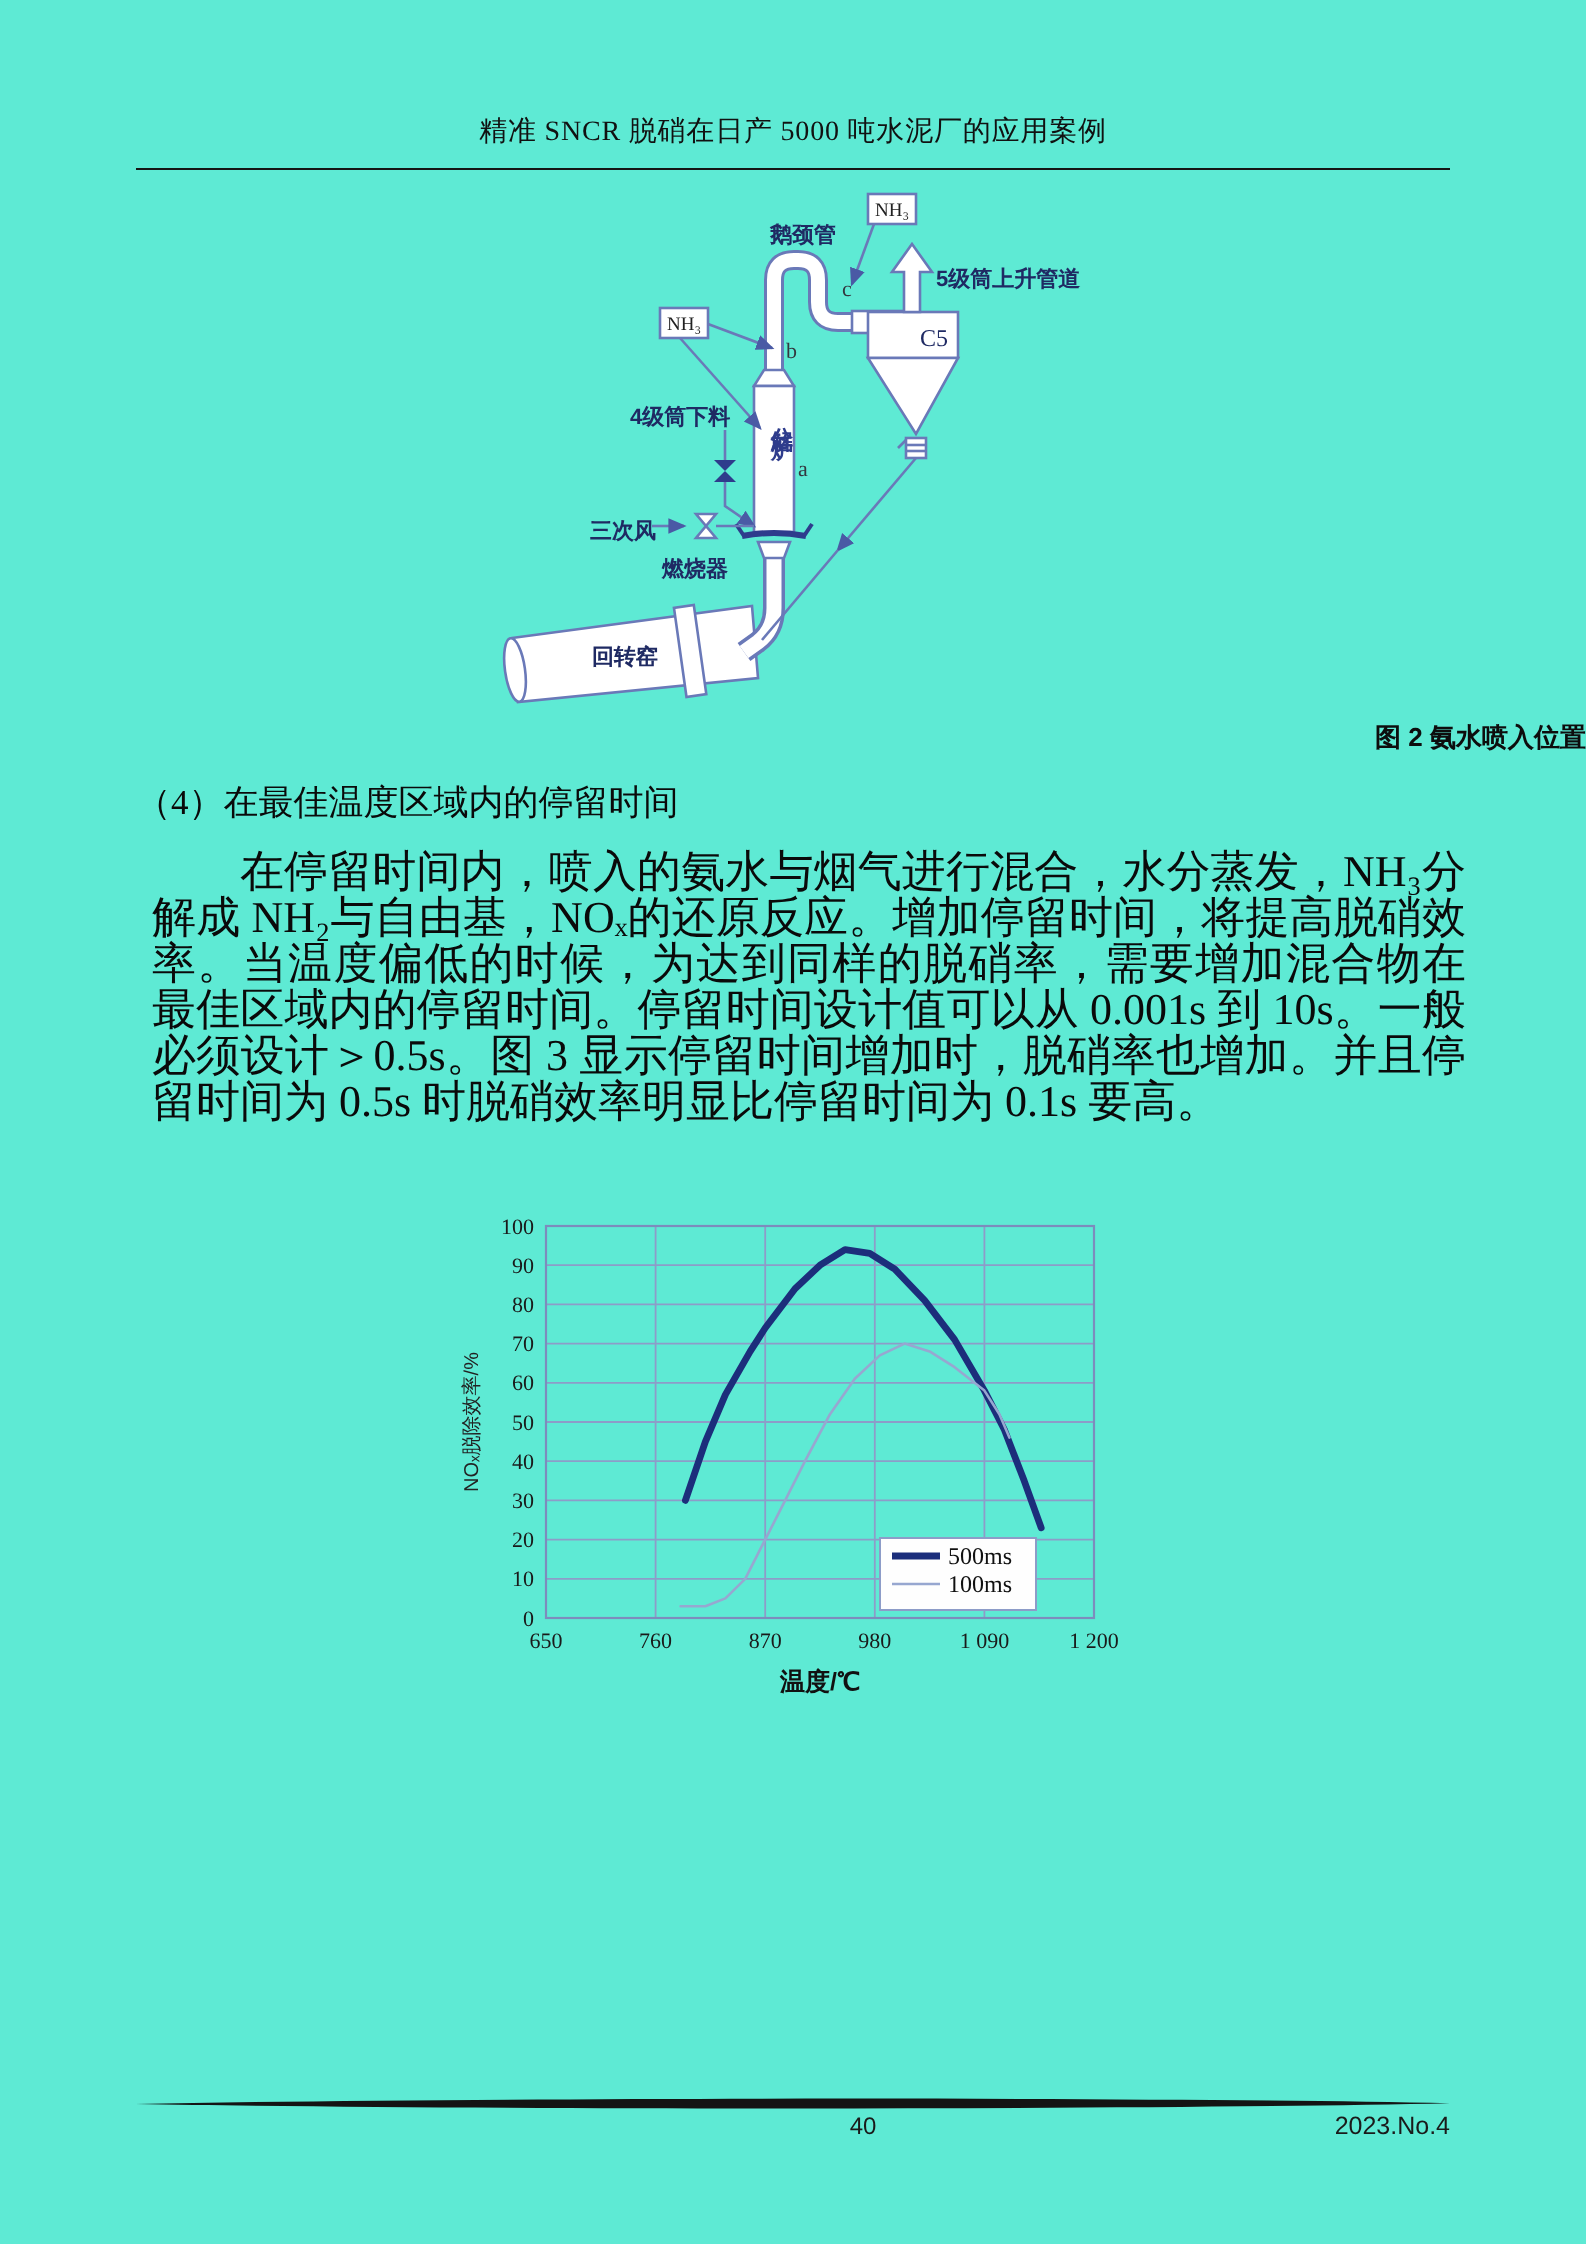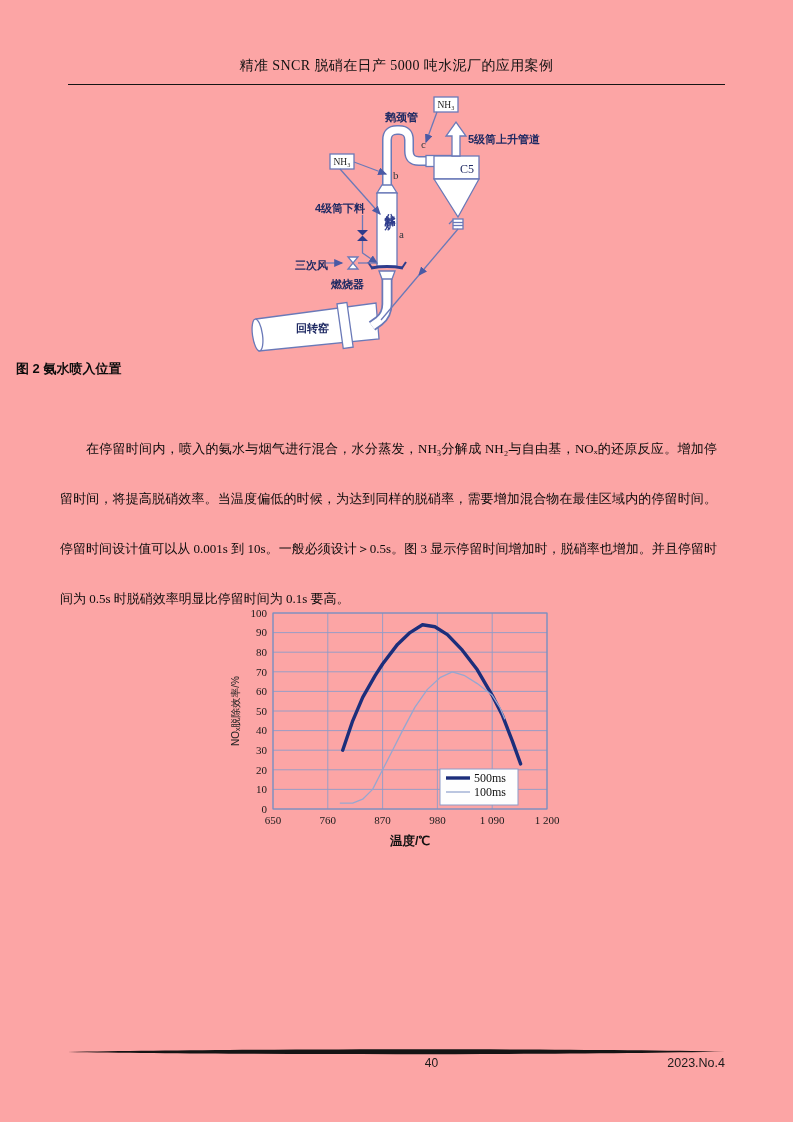--- a/index.html
+++ b/index.html
@@ -1,34 +1,34 @@
 <!DOCTYPE html>
 <html><head>
 <meta charset="utf-8">
 <style>
   *{margin:0;padding:0;box-sizing:border-box}
   html,body{background:#fff}
-  .page{position:relative;width:793px;height:1122px;background:#fca5a5;overflow:hidden;
+  .page{position:relative;width:793px;height:1122px;background:#5eead4;overflow:hidden;
         font-family:"Liberation Serif","DejaVu Serif",serif;color:#0a0a0a}
   .header-title{position:absolute;top:57px;left:0;right:0;text-align:center;
         font-size:14px;letter-spacing:.4px;color:#111}
   .header-rule{position:absolute;top:84px;left:68px;width:657px;border-top:1.4px solid #151515}
   figure{position:absolute}
   .fig2{top:92px;left:236px;width:335px;height:275px}
   .fig3{top:607px;left:228px;width:345px;height:247px}
   .vtext{position:absolute;left:146px;top:112px;writing-mode:vertical-rl;
         font:bold 11px "Liberation Sans",sans-serif;color:#2e3c8c;letter-spacing:3px}
-  .caption{position:absolute;left:16px;right:0;text-align:left;
+  .caption{position:absolute;left:4px;right:0;text-align:right;
         font:bold 13px/16px "Liberation Sans","DejaVu Sans",sans-serif;color:#0d0d0d}
   .cap2{top:361px}
   .cap3{top:857px}
   .heading{position:absolute;left:68px;width:657px;font-size:17.5px;color:#0a0a0a}
   .h4{top:389px}
   .h5{top:885px}
-  .body{position:absolute;left:60px;width:657px;font-size:13px;line-height:50px;
+  .body{position:absolute;left:76px;width:657px;font-size:22px;line-height:23px;
         text-align:justify;text-indent:2em;color:#0a0a0a}
   .p1{top:424px}
   .p2{top:920px}
   .footer-rule{position:absolute;top:1048px;left:68px}
   .footer-page{position:absolute;top:1056px;left:70px;right:0;text-align:center;
         font:12px "Liberation Sans",sans-serif;color:#1a1a1a}
   .footer-issue{position:absolute;top:1056px;right:68px;
         font:12.5px "Liberation Sans",sans-serif;color:#1a1a1a}
   
   .d-line{stroke:#6a79b8;stroke-width:1.3;fill:none}
@@ -145,20 +145,21 @@
       <text class="d-label" x="60" y="240">回转窑</text>
       <text class="d-letter" x="163" y="146">a</text>
       <text class="d-letter" x="157" y="87">b</text>
       <text class="d-letter" x="185" y="56">c</text>
     </svg>
     <div class="vtext">分解炉</div>
   </figure>
 
   <div class="caption cap2">图 2  氨水喷入位置</div>
 
+  <div class="heading h4">（4）在最佳温度区域内的停留时间</div>
   <p class="body p1">在停留时间内，喷入的氨水与烟气进行混合，水分蒸发，NH₃分解成 NH₂与自由基，NOₓ的还原反应。增加停留时间，将提高脱硝效率。当温度偏低的时候，为达到同样的脱硝率，需要增加混合物在最佳区域内的停留时间。停留时间设计值可以从 0.001s 到 10s。一般必须设计＞0.5s。图 3 显示停留时间增加时，脱硝率也增加。并且停留时间为 0.5s 时脱硝效率明显比停留时间为 0.1s 要高。</p>
 
   <figure class="fig3">
     <svg id="chart-svg" width="345" height="247" viewBox="0 0 345 247">
       <g id="ch-grid">
           <line x1="45" y1="6" x2="45" y2="202" class="gl"></line>
           <line x1="99.80000000000001" y1="6" x2="99.80000000000001" y2="202" class="gl"></line>
           <line x1="154.60000000000002" y1="6" x2="154.60000000000002" y2="202" class="gl"></line>
           <line x1="209.4" y1="6" x2="209.4" y2="202" class="gl"></line>
           <line x1="264.20000000000005" y1="6" x2="264.20000000000005" y2="202" class="gl"></line>

